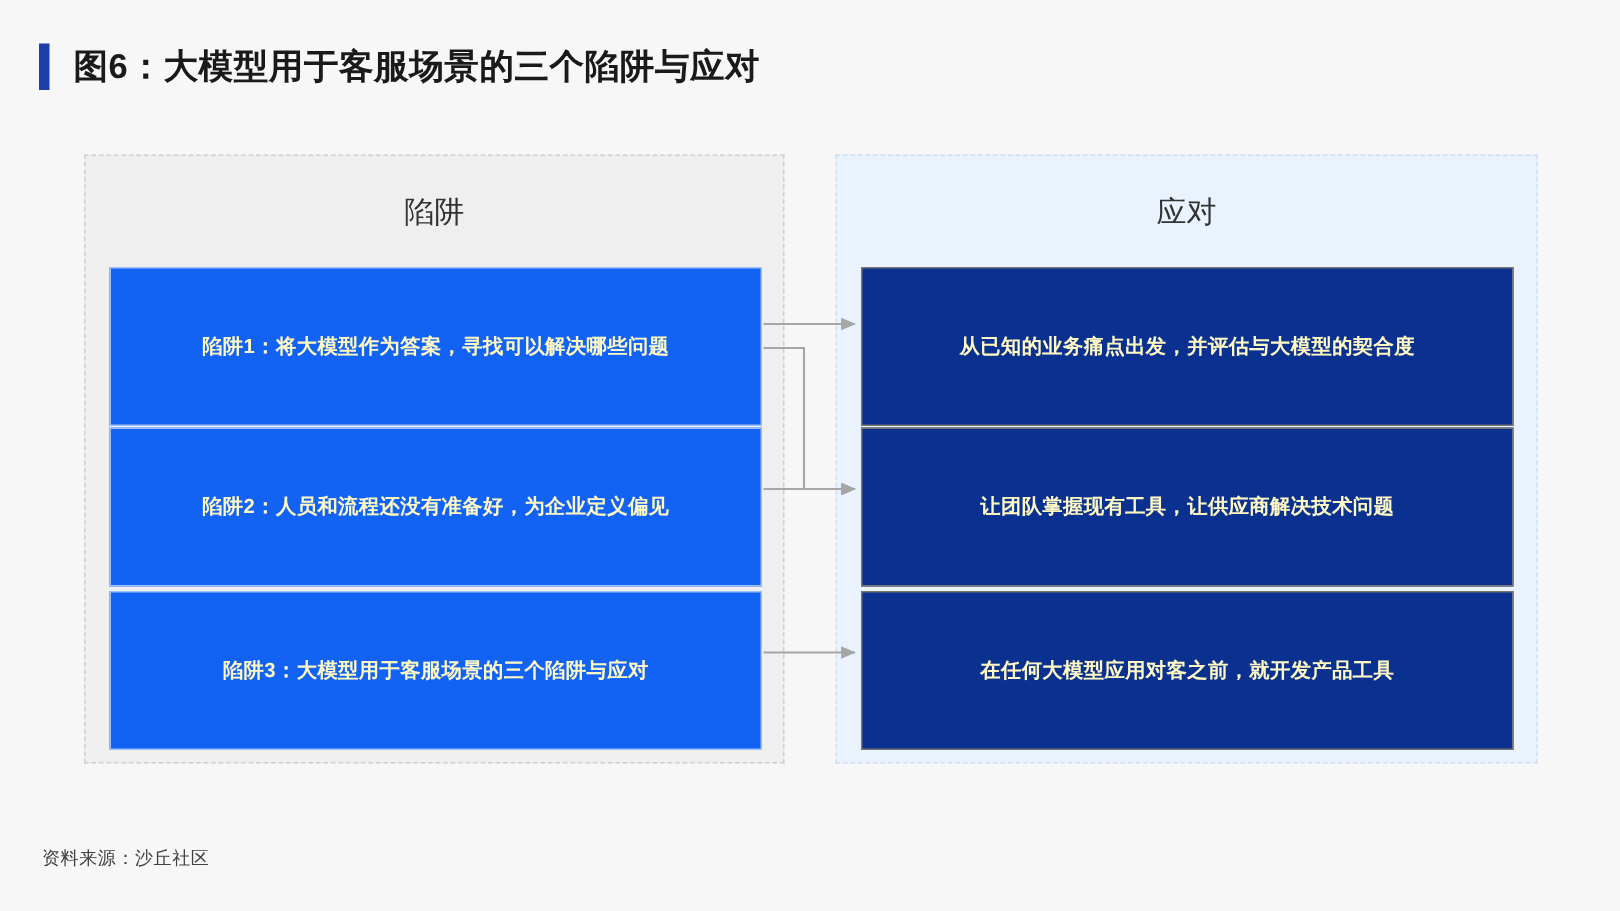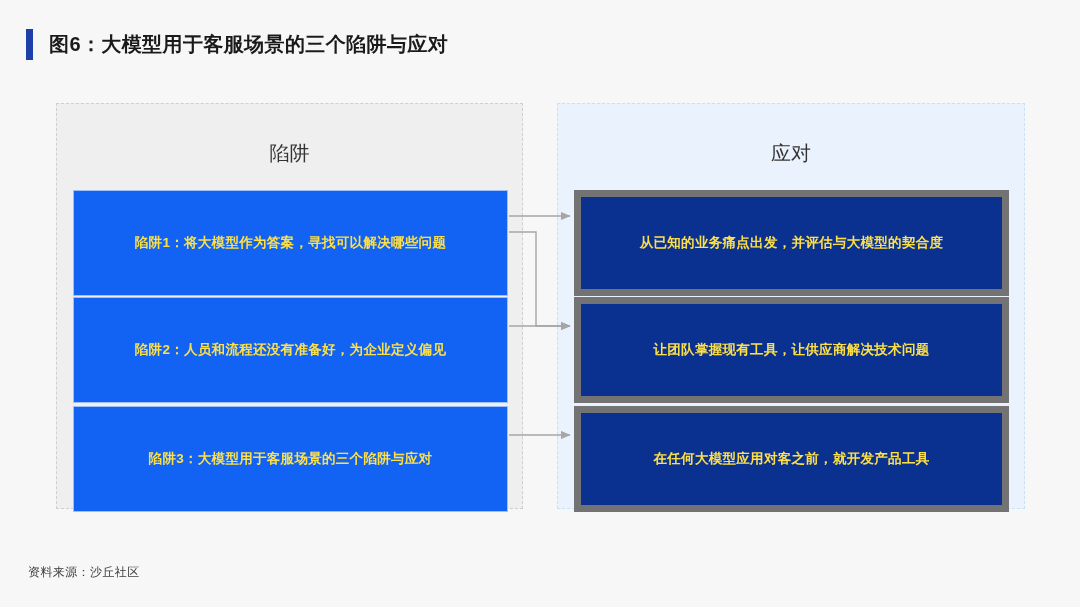--- a/index.html
+++ b/index.html
@@ -23,21 +23,21 @@
     height: 34px;
   }
   #title-accent {
     width: 7px;
     height: 31px;
     background: #1c3faa;
     margin-right: 16px;
     flex: none;
   }
   #title-text {
-    font-size: 20px;
+    font-size: 23px;
     font-weight: bold;
     color: #1a1a1a;
     letter-spacing: 0.4px;
     white-space: nowrap;
     text-align: right;
   }
 
   
   .panel {
     position: absolute;
@@ -52,57 +52,56 @@
   }
   #panel-responses {
     left: 557px;
     width: 468px;
     background: #eaf2fd;
     border-color: #cddff2;
   }
   .panel-header {
     position: absolute;
     left: 0;
-    top: 12px;
+    top: 0;
     width: 100%;
     height: 75px;
     display: flex;
     align-items: center;
     justify-content: center;
     font-size: 20px;
     color: #333333;
     font-weight: normal;
   }
 
   
   .card {
     position: absolute;
     width: 435px;
     height: 106px;
     display: flex;
     align-items: center;
     justify-content: center;
     text-align: center;
-    color: #fde047;
+    color: #fef9c3;
     font-size: 13.5px;
     font-weight: bold;
     letter-spacing: 0.3px;
     line-height: 1.5;
     padding: 0 14px;
-    margin-top: 12px;
   }
   .card.trap {
     left: 73px;
     background: #1263f3;
     border: 1px solid #9dc0f8;
   }
   .card.resp {
     left: 574px;
     background: #0b3190;
-    border: 7px solid #737373;
+    border: 1px solid #737373;
   }
   .row-0 { top: 178px; }
   .row-1 { top: 285px; }
   .row-2 { top: 394px; }
 
   
   #connectors {
     position: absolute;
     left: 0;
     top: 0;

